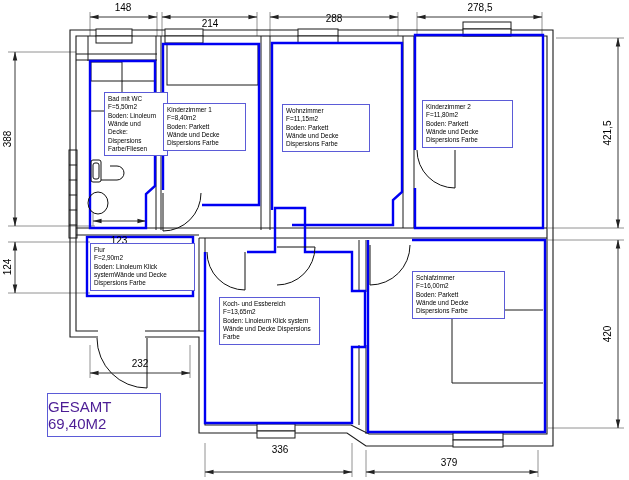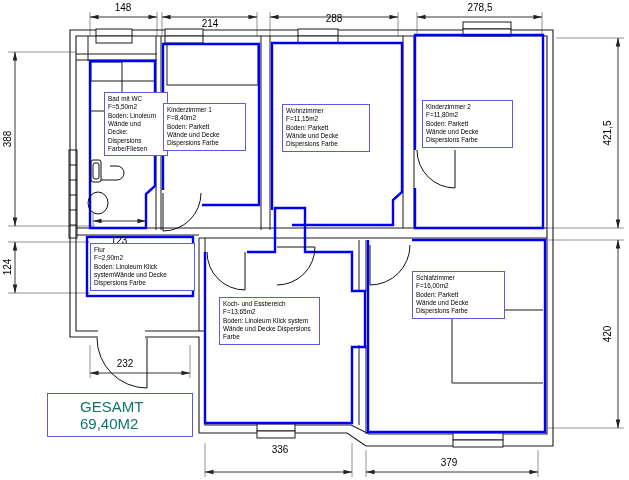--- a/index.html
+++ b/index.html
@@ -4,22 +4,22 @@
 <style>
   html,body{margin:0;padding:0;background:#fff;}
   .stage{position:relative;width:629px;height:479px;background:#fff;overflow:hidden;
          font-family:"Liberation Sans", sans-serif;}
   .stage svg{position:absolute;left:0;top:0;}
   .lbl{position:absolute;background:#fff;border:1px solid #5b5bd7;color:#000;
        font-size:6.4px;line-height:1.3;padding:2px 3px;white-space:pre-line;z-index:3;}
   .dim{position:absolute;color:#000;font-size:10px;text-align:center;z-index:2;}
   .dim.vert{transform:rotate(-90deg);}
   .gesamt{position:absolute;left:47px;top:393px;width:112px;height:42px;
-          border:1.5px solid #5b5bd7;background:#fff;color:#0f766e;font-size:15px;
-          display:flex;align-items:center;justify-content:center;z-index:3;padding-left:32px;}
+          border:1.5px solid #5b5bd7;background:#fff;color:#4c1d95;font-size:15px;
+          display:flex;align-items:center;justify-content:center;z-index:3;}
 </style>
 </head>
 <body>
 
 <div class="stage">
 
 <svg width="629" height="480" viewBox="0 0 629 480">
   <defs>
     <marker id="ar" markerWidth="10" markerHeight="7" refX="9.5" refY="3.5" orient="auto-start-reverse">
       <path d="M0,1 L10,3.5 L0,6 Z" fill="#222"></path>
@@ -187,17 +187,17 @@
 <div class="dim" style="left:185px;top:2px;width:50px;margin-top:16px;">214</div>
 <div class="dim" style="left:309px;top:2px;width:50px;margin-top:11px;">288</div>
 <div class="dim" style="left:453px;top:2px;width:54px;">278,5</div>
 <div class="dim vert" style="left:-12px;top:133px;width:40px;height:12px;">388</div>
 <div class="dim vert" style="left:-12px;top:261px;width:40px;height:12px;">124</div>
 <div class="dim vert" style="left:584px;top:127px;width:48px;height:12px;">421,5</div>
 <div class="dim vert" style="left:588px;top:328px;width:40px;height:12px;">420</div>
 <div class="dim" style="left:255px;top:444px;width:50px;">336</div>
 <div class="dim" style="left:424px;top:457px;width:50px;">379</div>
 <div class="dim" style="left:94px;top:207px;width:50px;margin-top:28px;">123</div>
-<div class="dim" style="left:100px;top:358px;width:50px;">232</div>
+<div class="dim" style="left:115px;top:358px;width:50px;">232</div>
 
 <div class="gesamt">GESAMT 69,40M2</div>
 
 </div>
 
 </body></html>

